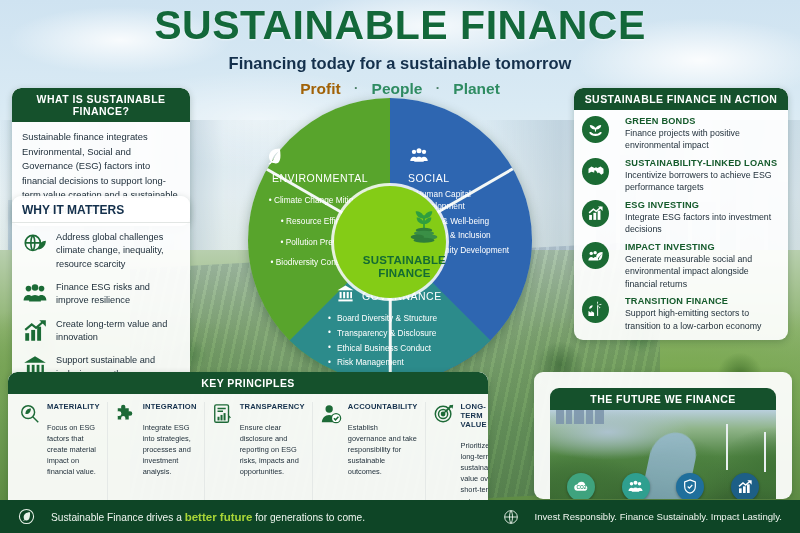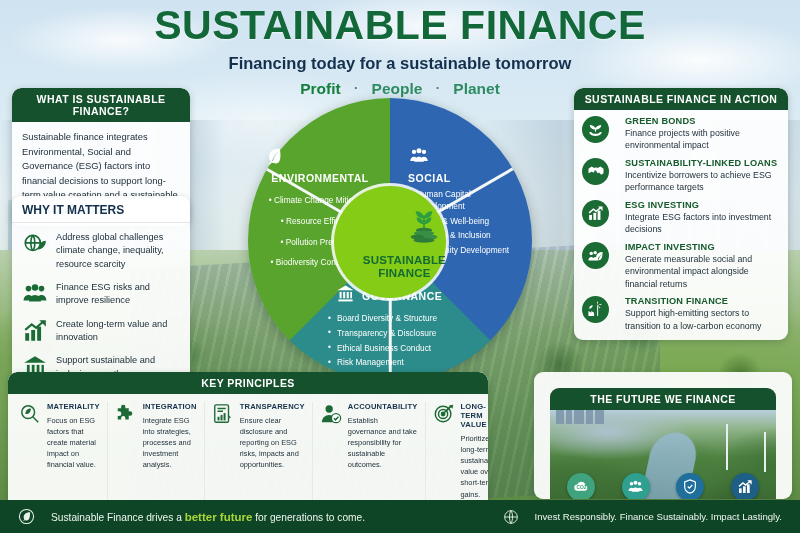--- a/index.html
+++ b/index.html
@@ -70,21 +70,21 @@
   #header { position: relative; z-index: 3; text-align: center; padding-top: 4px; }
   .title {
     font-size: 41px; font-weight: bold; letter-spacing: .5px;
     color: #13683a; line-height: 1.05;
     text-shadow: 0 1px 2px rgba(255,255,255,.6);
   }
   .subtitle {
     font-size: 16.5px; color: #14304c; font-weight: 600; margin-top: 7px;
   }
   .tagline { margin-top: 7px; font-size: 15.5px; font-weight: bold; }
-  .tagline span.w { color: #15803d; }
+  .tagline span.w { color: #a16207; }
   .tagline span.w.p2 { color: #2f8c62; }
   .tagline span.w.p3 { color: #2f8c62; }
   .tagline span.dot { color: #4a7f66; margin: 0 9px; font-size: 13px; vertical-align: 2px; }
 
   
   .card {
     position: absolute; z-index: 4;
     background: rgba(255,255,255,.93);
     border-radius: 9px;
     box-shadow: 0 2px 7px rgba(10,40,25,.22);
@@ -137,21 +137,21 @@
     background: #84cc16; box-shadow: 0 0 0 3px rgba(255,255,255,.85);
     display: flex; flex-direction: column; align-items: flex-end; justify-content: center;
   }
   .hub .hub-label {
     font-size: 11.5px; font-weight: bold; color: #146b33; text-align: center;
     line-height: 1.12; letter-spacing: .2px; margin-top: 2px;
   }
 
   .seg-content { position: absolute; color: #fff; }
   .seg-content .seg-title {
-    font-size: 10.5px; font-weight: bold; letter-spacing: .5px;
+    font-size: 10.5px; font-weight: normal; letter-spacing: .5px;
   }
   .seg-content ul { list-style: none; margin-top: 5px; }
   .seg-content li {
     font-size: 8.3px; line-height: 1.42; margin-bottom: 3px; position: relative; padding-left: 7px;
   }
   .seg-content li:before {
     content: "•"; position: absolute; left: 0; top: -0.5px;
   }
   #env-block { left: 24px; top: 48px; width: 112px; }
   #soc-block { left: 168px; top: 48px; width: 112px; }
@@ -181,21 +181,21 @@
   
   #principles { left: 8px; top: 372px; width: 480px; }
   .prin-wrap { display: flex; padding: 8px 4px 10px; }
   .prin {
     flex: 1; display: flex; gap: 6px; padding: 0 7px;
     border-right: 1px solid #e5e9e7;
   }
   .prin:last-child { border-right: none; }
   .prin .ic { flex: 0 0 22px; color: #1d6a37; margin-top: 1px; }
   .prin h4 { font-size: 7.6px; font-weight: bold; color: #14304c; letter-spacing: .2px; }
-  .prin p { font-size: 7.4px; line-height: 1.5; color: #23323d; margin-top: 4px; }
+  .prin p { font-size: 7.4px; line-height: 1.5; color: #23323d; margin-top: 11px; }
 
   
   #future { left: 534px; top: 372px; width: 258px; height: 127px; padding: 16px; }
   .future-photo {
     position: relative; height: 104px;
     background:
       radial-gradient(ellipse 120px 40px at 58px 22px, rgba(176,196,214,.9), rgba(176,196,214,0) 70%),
       radial-gradient(ellipse 70px 60px at 130px 70px, #4a7f3d 0%, rgba(74,127,61,0) 72%),
       radial-gradient(ellipse 90px 50px at 30px 80px, #3e7035 0%, rgba(62,112,53,0) 72%),
       radial-gradient(ellipse 80px 60px at 225px 60px, #3f7336 0%, rgba(63,115,54,0) 72%),

